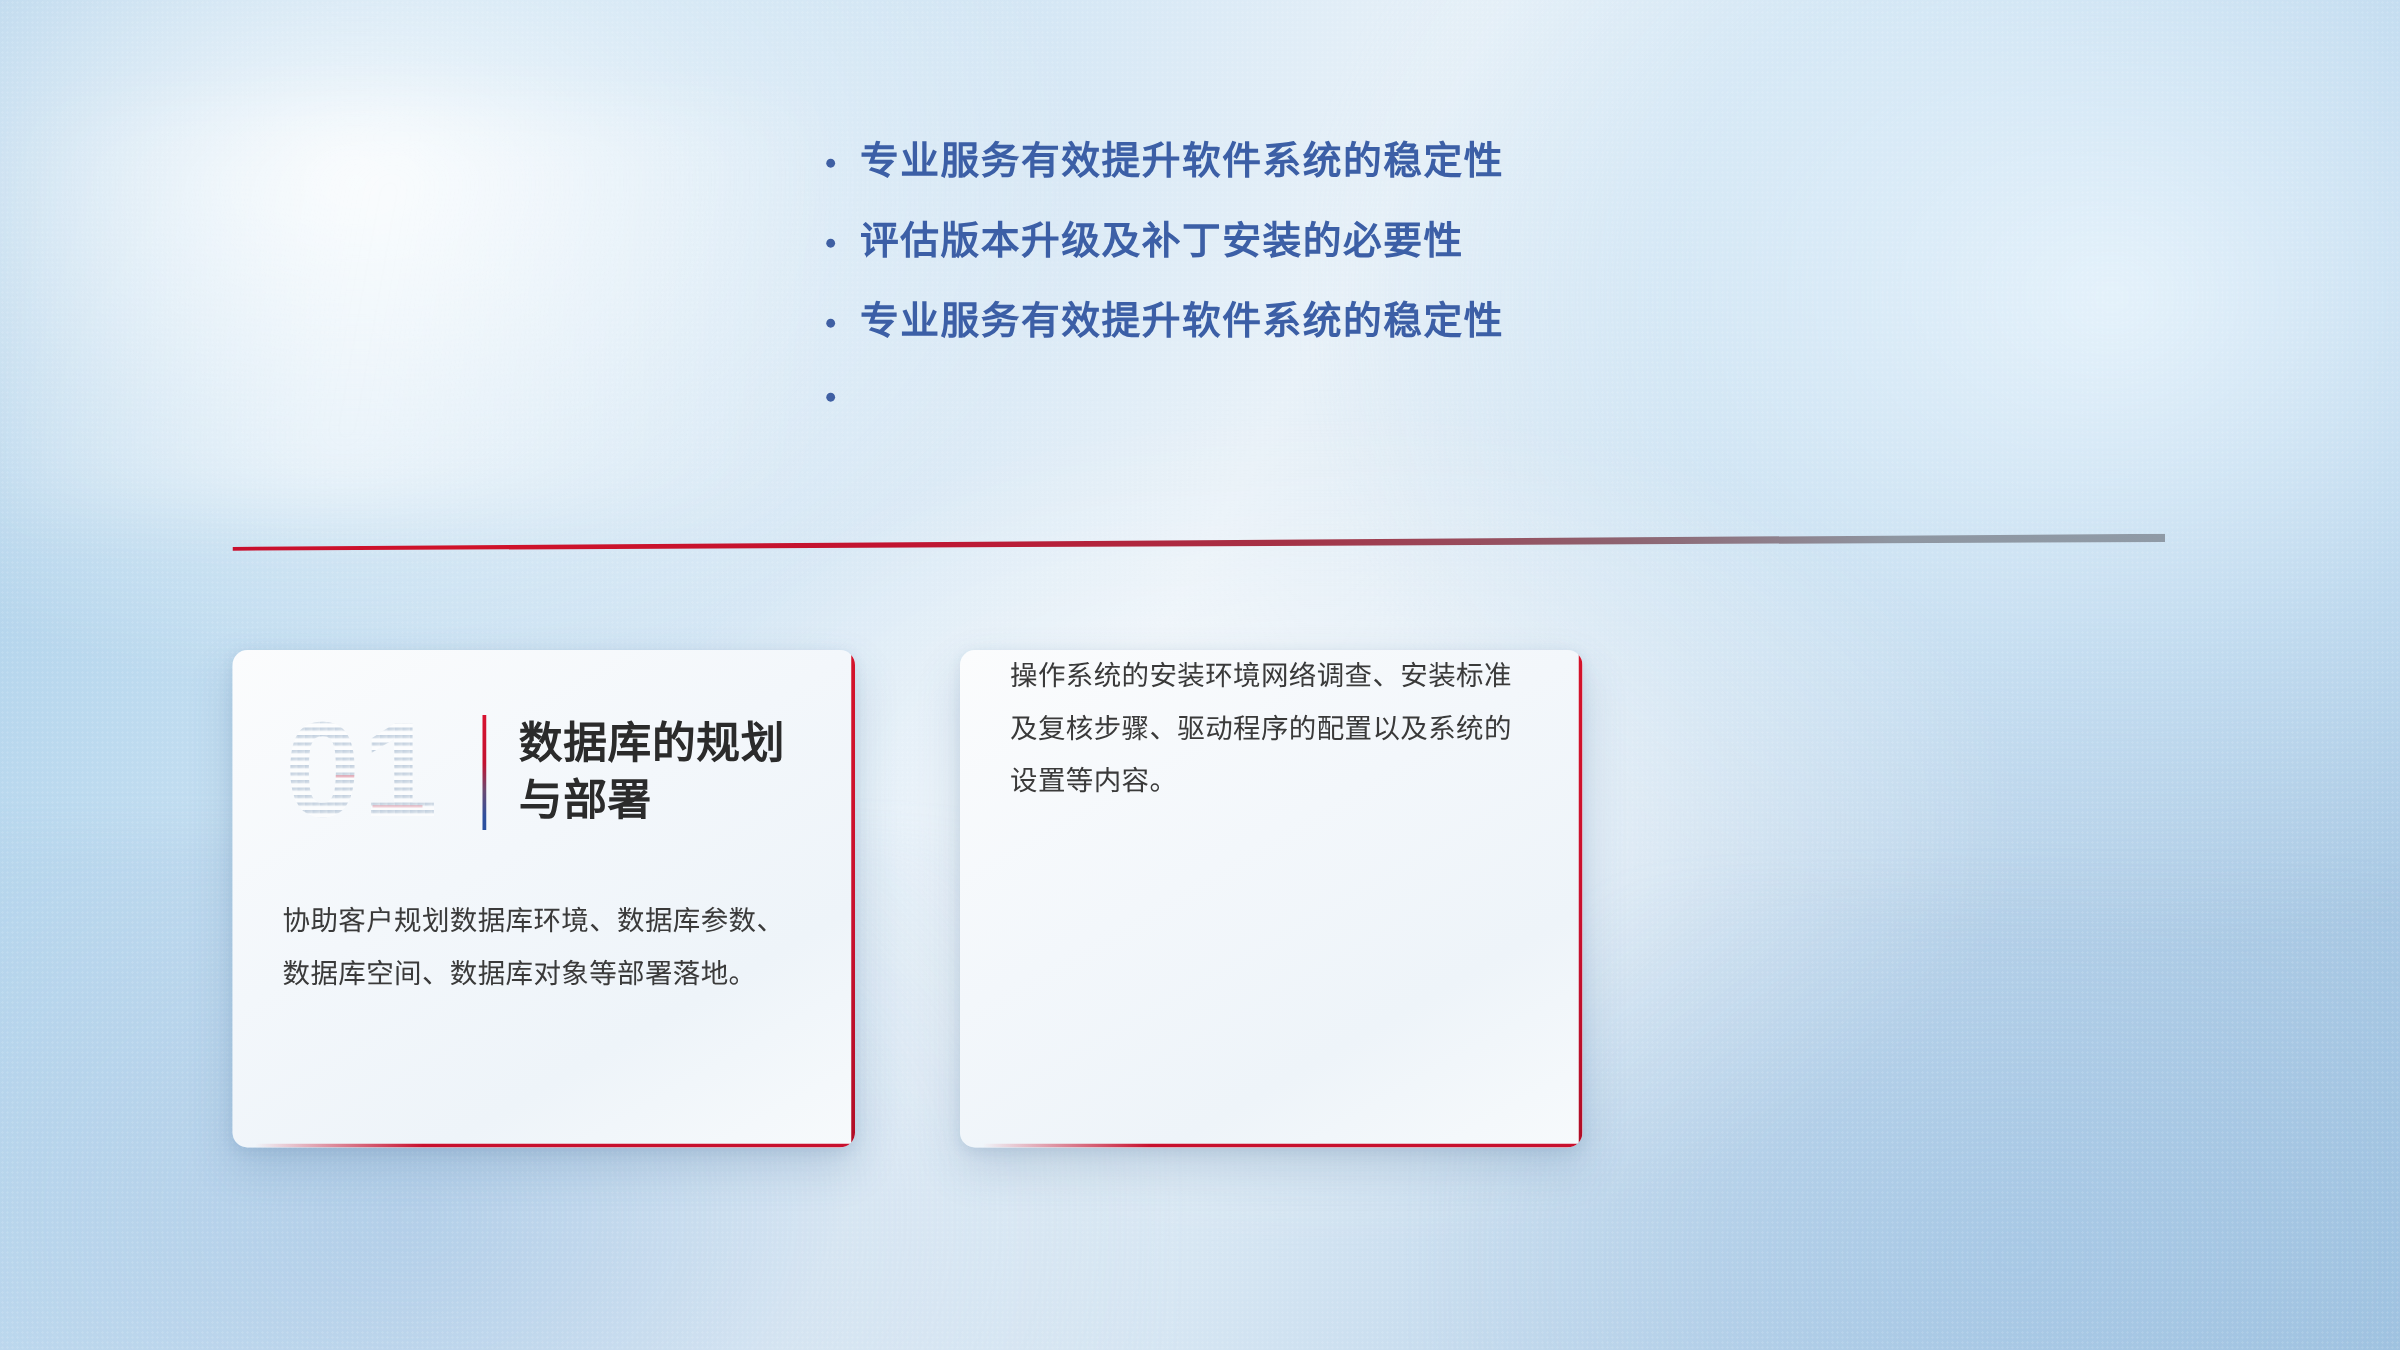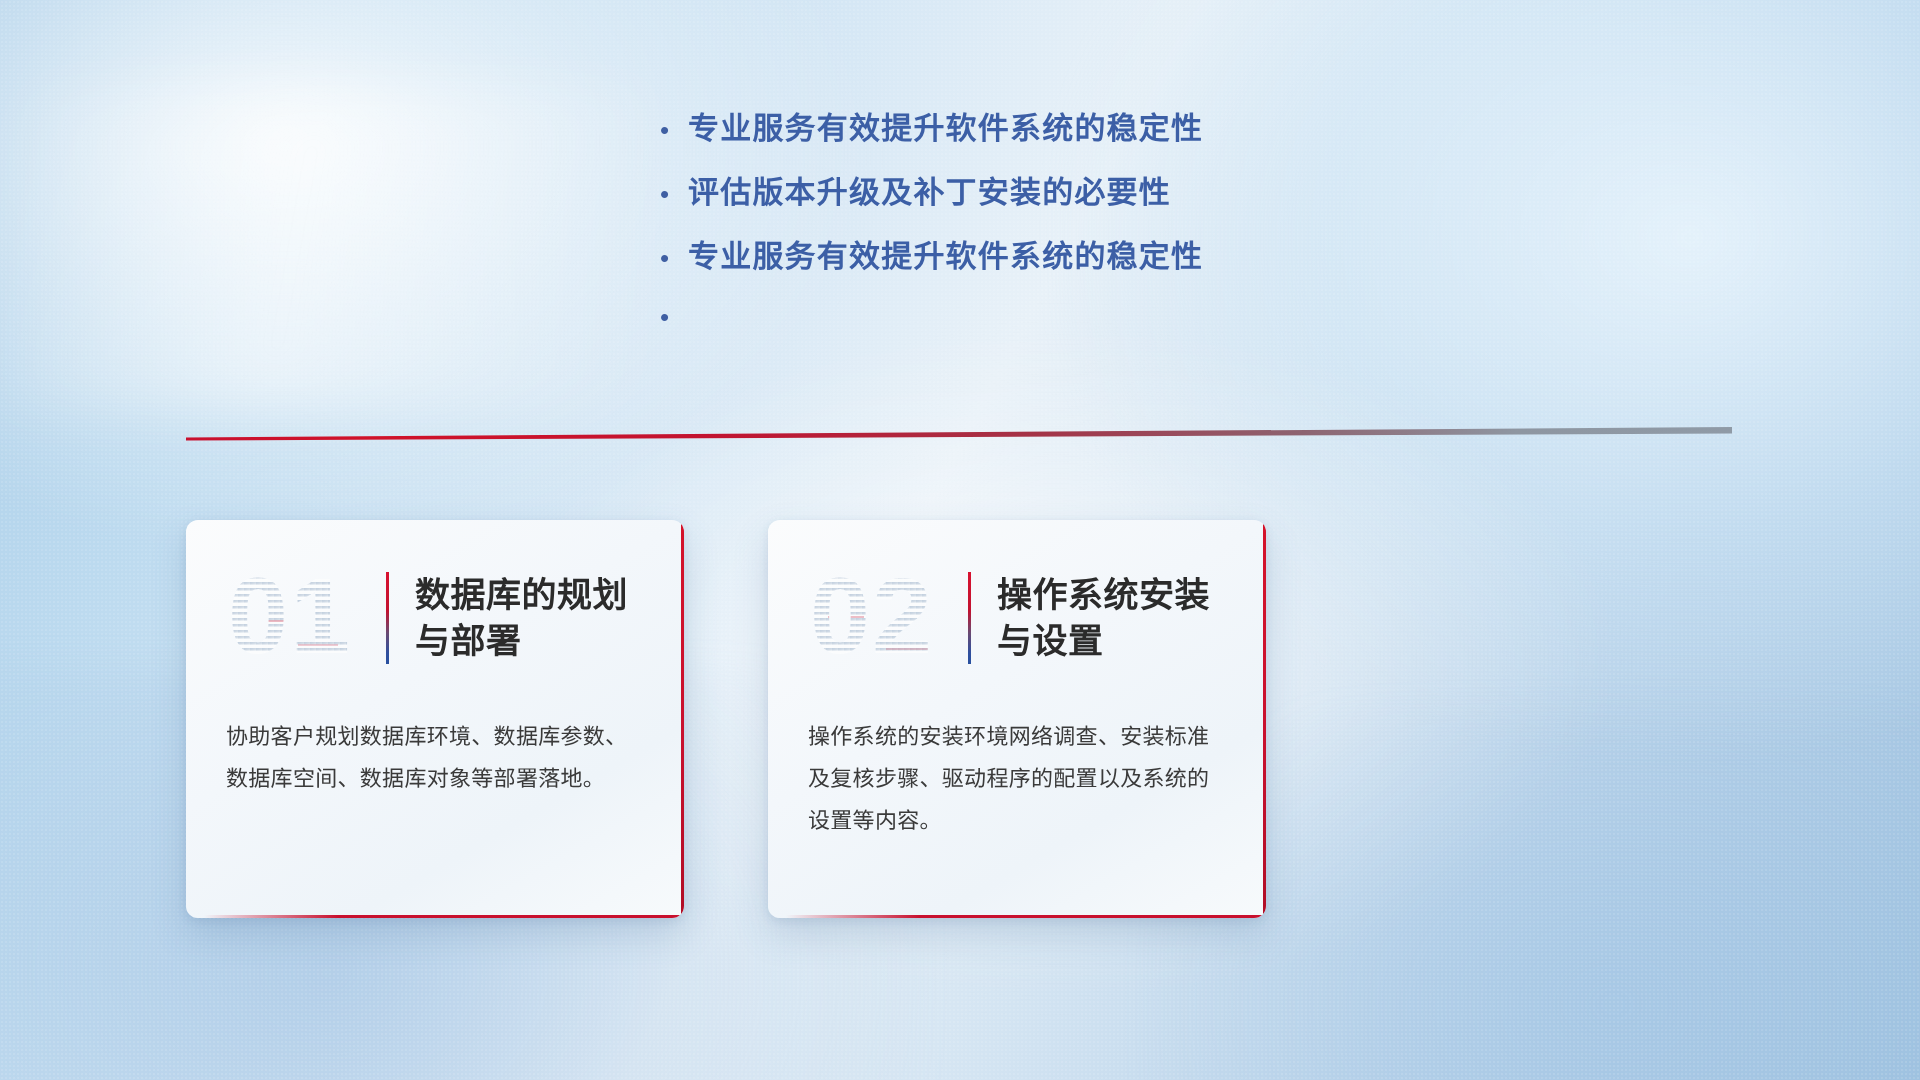--- a/index.html
+++ b/index.html
@@ -218,36 +218,19 @@
         </div>
         <div class="head-bar"></div>
         <div class="card-title">数据库的规划与部署</div>
       </div>
       <div class="card-body">协助客户规划数据库环境、数据库参数、数据库空间、数据库对象等部署落地。</div>
     </div>
 
     <div class="card">
       <div class="card-accent"></div>
       <div class="card-accent-b"></div>
-      <div class="card-head">
-        <div class="ghost-num">
-          <svg viewBox="0 0 150 120" aria-hidden="true">
-            <defs>
-              <mask id="m2">
-                <rect width="150" height="120" fill="black"></rect>
-                <text x="2" y="95" font-family="'Liberation Sans',sans-serif" font-size="108" font-weight="700" fill="white" letter-spacing="2">02</text>
-              </mask>
-            </defs>
-            <rect width="150" height="120" fill="url(#stripes1)" mask="url(#m2)"></rect>
-            <rect x="20" y="58" width="36" height="2" fill="#c8102e" opacity=".42" mask="url(#m2)"></rect>
-            <rect x="78" y="90" width="44" height="2" fill="#c8102e" opacity=".3" mask="url(#m2)"></rect>
-          </svg>
-        </div>
-        <div class="head-bar"></div>
-        <div class="card-title">操作系统安装与设置</div>
-      </div>
       <div class="card-body">操作系统的安装环境网络调查、安装标准及复核步骤、驱动程序的配置以及系统的设置等内容。</div>
     </div>
 
 
   </div>
 
 </div>
 
 </body></html>

